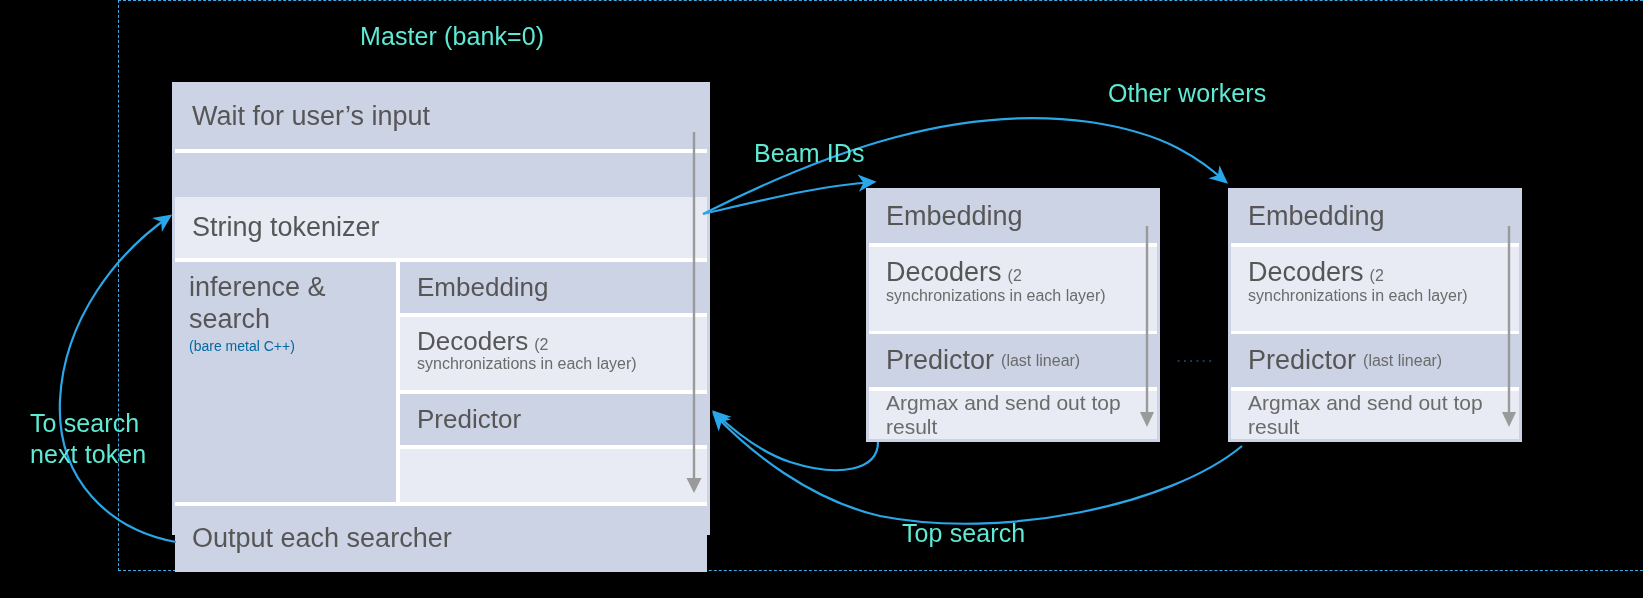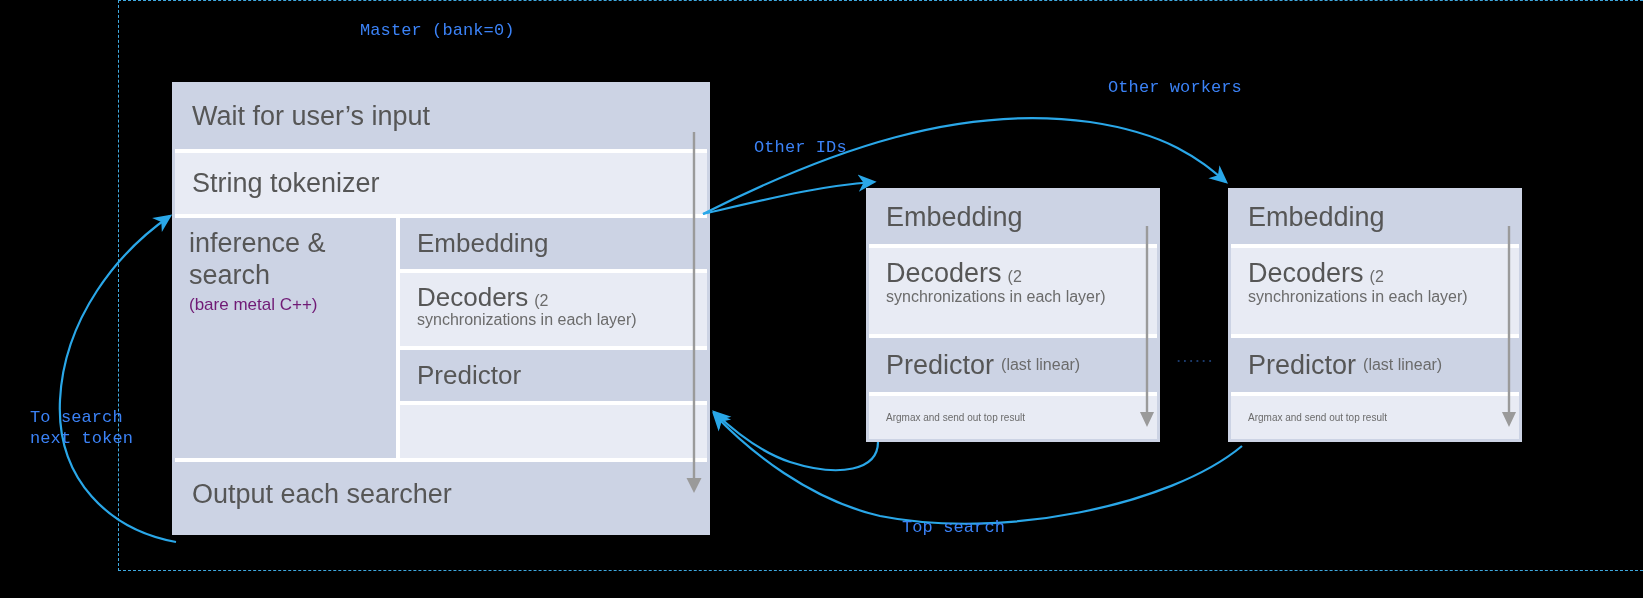--- a/index.html
+++ b/index.html
@@ -33,26 +33,25 @@
     border-left: 1.5px dashed #3fa9e0;
     border-top: 1.5px dashed #3fa9e0;
     border-bottom: 1.5px dashed #3fa9e0;
     border-right: none;
     box-sizing: border-box;
   }
 
   
   .blue-label {
     position: absolute;
-    color: #3b82f6;
-    font-size: 17px;
+    color: #5eead4;
+    font-size: 25px;
     letter-spacing: 0.1px;
     white-space: pre-line;
     line-height: 1.22;
-    font-family: Liberation Mono, monospace;
   }
 
   
   .stack {
     position: absolute;
     background: #e8ebf4;
     display: flex;
     flex-direction: column;
     box-sizing: border-box;
   }
@@ -61,21 +60,21 @@
     display: flex;
     align-items: center;
     padding-left: 17px;
     color: #5a5a5a;
     position: relative;
   }
   .row.dark  { background: #ccd3e4; }
   .row.light { background: #e8ebf4; }
   .row .big  { font-size: 27px; font-weight: 400; color: #565656; }
   .row .sub  { font-size: 16px; color: #6b6b6b; }
-  .row .tiny { font-size: 10px; color: #6b6b6b; }
+  .row .tiny { font-size: 21px; color: #6b6b6b; }
 
   
   .master-box {
     position: absolute;
     left: 172px;
     top: 82px;
     width: 538px;
     height: 453px;
     background: #ccd3e4;
     box-sizing: border-box;
@@ -106,21 +105,21 @@
   }
   .split-right {
     flex: 1;
     display: flex;
     flex-direction: column;
     background: #e8ebf4;
     box-sizing: border-box;
   }
 
   .t-big   { font-size: 27px; line-height: 1.18; color: #565656; }
-  .t-small { font-size: 17px; color: #701a75; line-height: 1.25; }
+  .t-small { font-size: 14px; color: #0369a1; line-height: 1.25; }
   .t-mid   { font-size: 26px; color: #565656; }
   .t-note  { font-size: 16px; color: #6b6b6b; }
 
   .sep { height: 4px; background: #ffffff; }
   .sep2 { width: 4px; background: #ffffff; }
 
   .ellipsis-dots {
     position: absolute;
     color: #1b3a6b;
     font-size: 19px;
@@ -134,21 +133,21 @@
 
   <div class="master-region"></div>
 
   <div class="master-box">
 
     <div class="mb-row dark" style="height:64px;">
       <span class="t-big">Wait for user’s input</span>
     </div>
     <div class="sep"></div>
 
-    <div class="mb-row light" style="height:61px;">
+    <div class="mb-row light" style="height:61px;margin-top:44px;">
       <span class="t-big">String tokenizer</span>
     </div>
     <div class="sep"></div>
 
     <div class="split" style="height:240px;justify-content:flex-end;">
       <div class="split-left">
         <div class="t-big" style="white-space:pre-line;">inference &amp;
 search</div>
         <div class="t-small" style="margin-top:2px;">(bare metal C++)</div>
       </div>
@@ -262,18 +261,18 @@
 
     <path d="M878,442 C878,470 840,478 790,462 C760,452 735,432 714,412" fill="none" stroke="#2aa7e8" stroke-width="2.2" marker-end="url(#ah-blue)"></path>
 
     <path d="M1242,446 C1170,506 1000,540 880,516 C810,500 750,452 714,414" fill="none" stroke="#2aa7e8" stroke-width="2.2" marker-end="url(#ah-blue)"></path>
 
     <path d="M176,542 C110,530 56,480 60,400 C64,318 118,252 170,216" fill="none" stroke="#2aa7e8" stroke-width="2.2" marker-end="url(#ah-blue)"></path>
   </svg>
 
   <div class="blue-label" style="left:360px; top:21px;">Master (bank=0)</div>
   <div class="blue-label" style="left:1108px; top:78px;">Other workers</div>
-  <div class="blue-label" style="left:754px; top:138px;">Other IDs</div>
+  <div class="blue-label" style="left:754px; top:138px;">Beam IDs</div>
   <div class="blue-label" style="left:902px; top:518px;">Top search</div>
   <div class="blue-label" style="left:17px; top:408px; width:120px;margin-left:13px;">To search
 next token</div>
 
 </div>
 
 </body></html>

